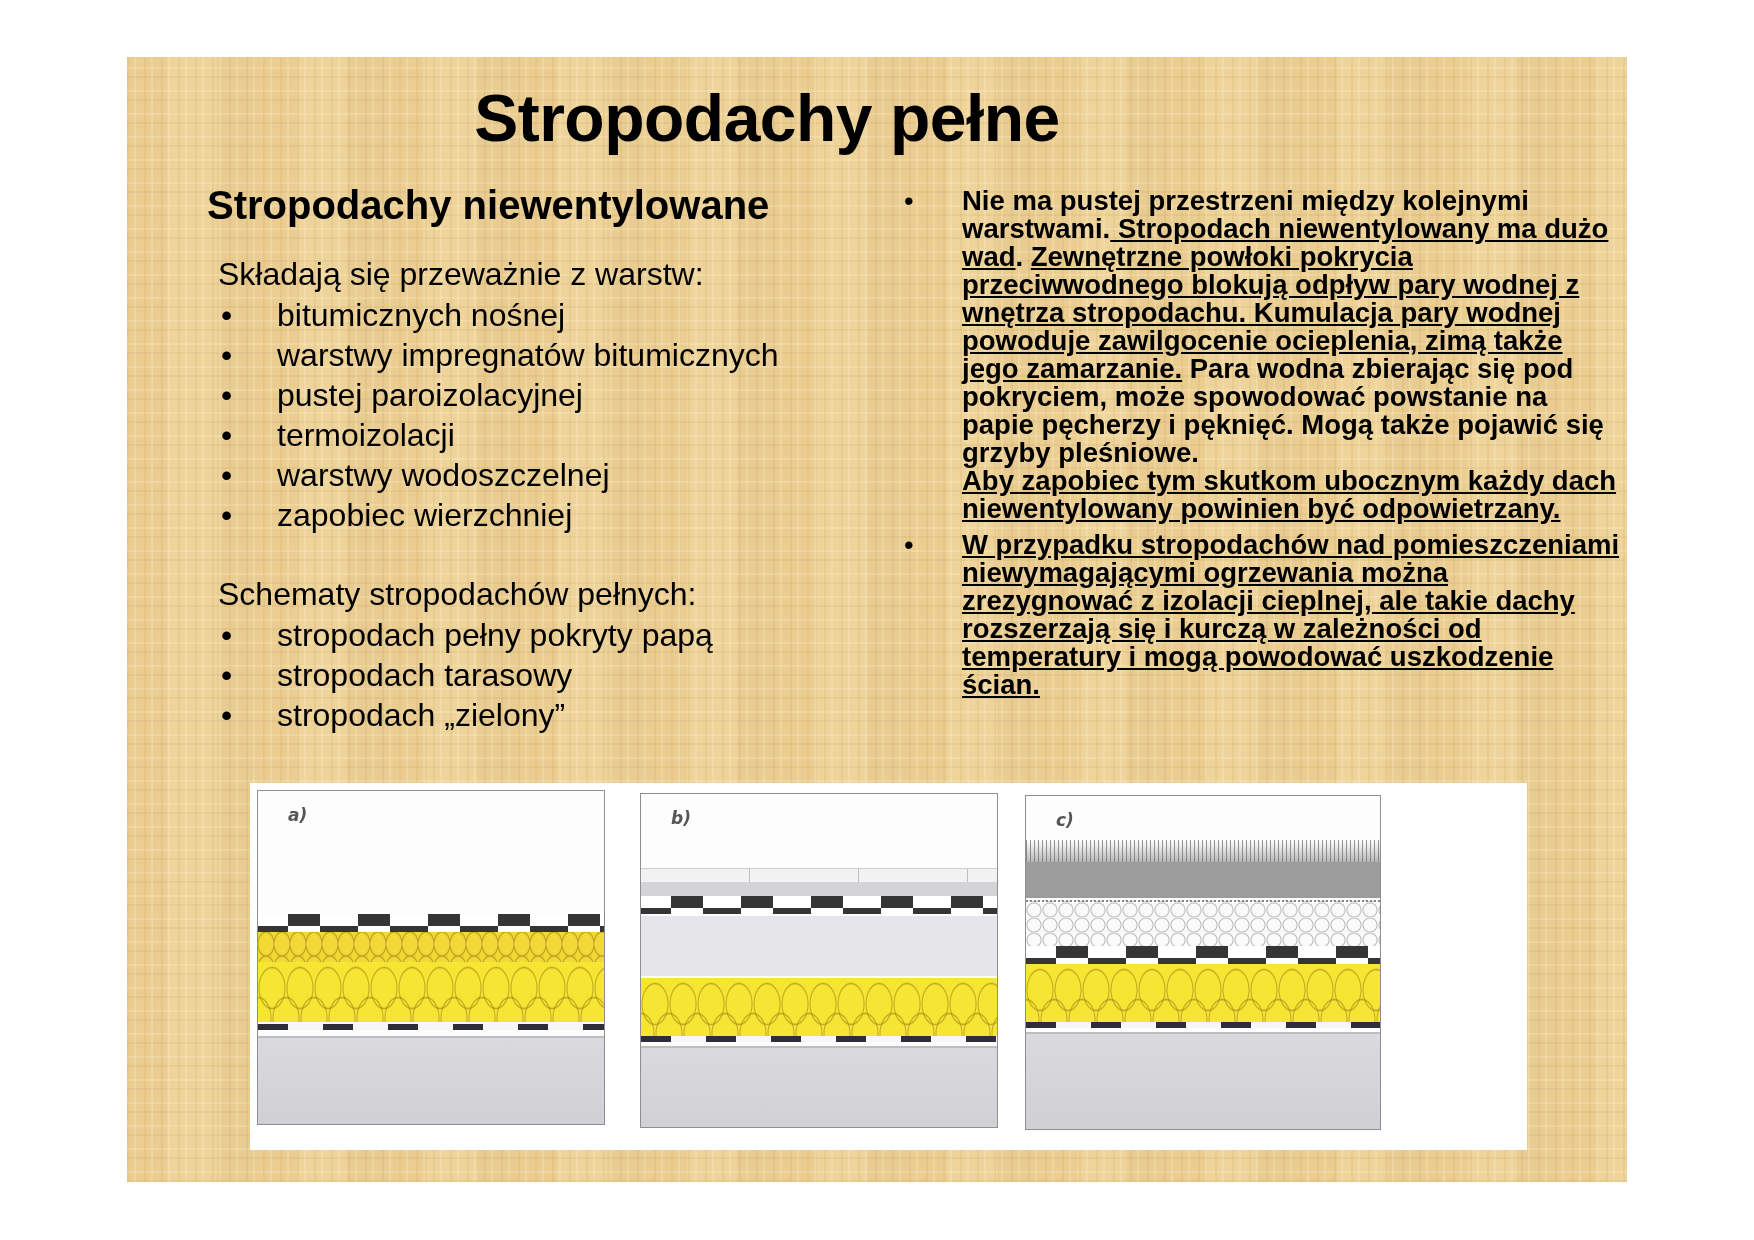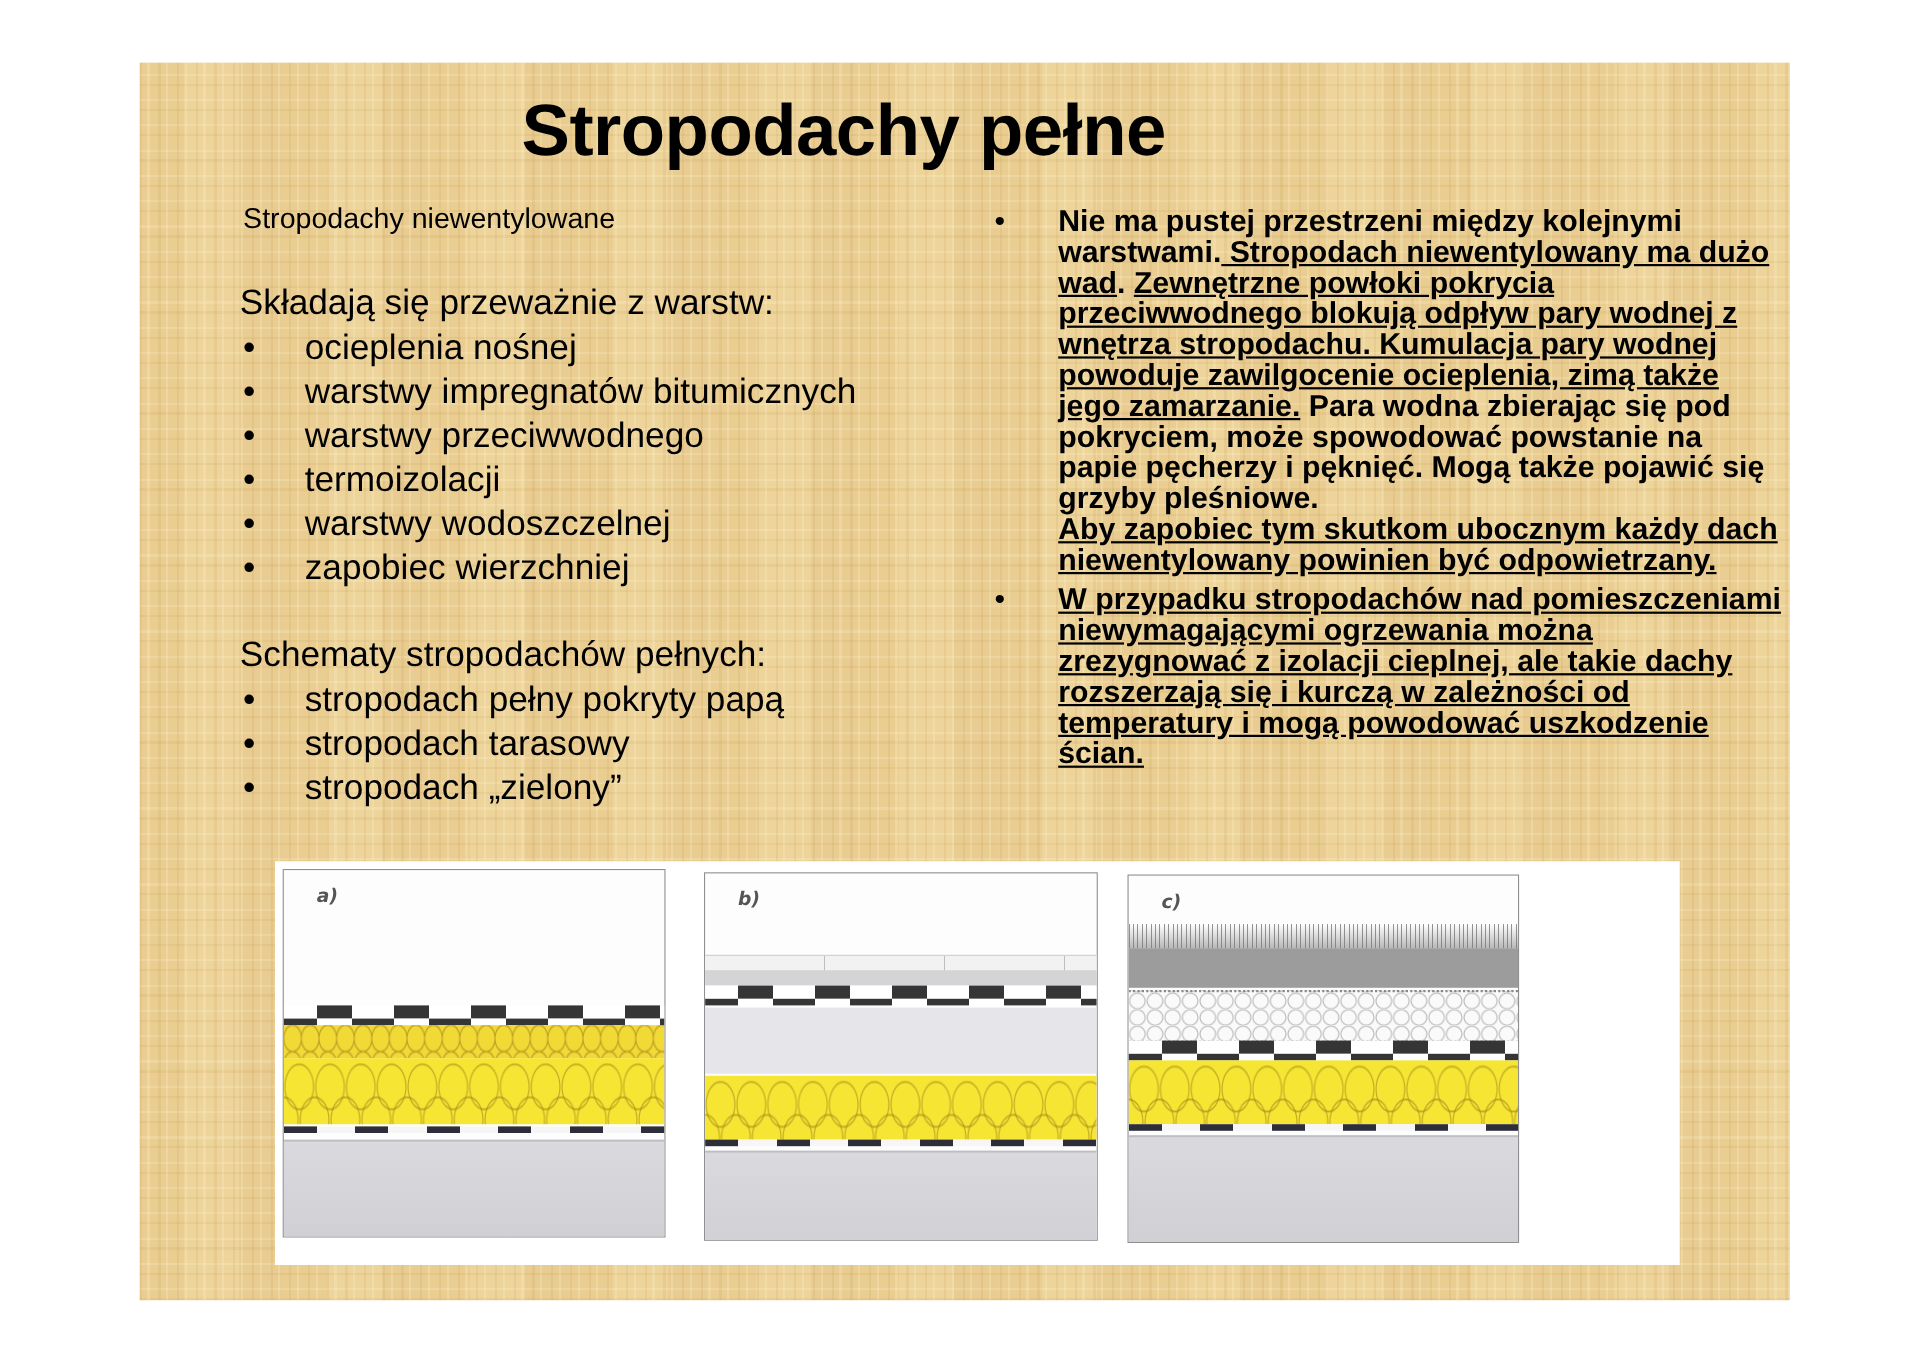--- a/index.html
+++ b/index.html
@@ -13,21 +13,21 @@
     background-image:
       repeating-linear-gradient(90deg, rgba(200,160,90,0.18) 0 2px, transparent 2px 7px, rgba(255,240,200,0.25) 7px 9px, transparent 9px 17px),
       repeating-linear-gradient(0deg, rgba(190,150,80,0.14) 0 2px, transparent 2px 9px, rgba(255,245,210,0.22) 9px 11px, transparent 11px 23px),
       repeating-linear-gradient(90deg, rgba(230,190,120,0.25) 0 40px, rgba(245,220,160,0.2) 40px 90px, rgba(220,180,110,0.2) 90px 130px);
   }
   .title {
     position:absolute; left:0; width:1280px; top:23px; text-align:center;
     font-weight:bold; font-size:66px; color:#000; letter-spacing:-0.5px;
   }
   .left-heading {
-    position:absolute; left:94px; top:126px; font-weight:normal; font-size:26px; color:#000;
+    position:absolute; left:80px; top:126px; font-weight:bold; font-size:40px; color:#000;
   }
   .left-block { position:absolute; left:90px; color:#000; font-size:32px; line-height:40px; }
   .left-block .intro { margin:1px; }
   .bl { display:flex; margin:0; }
   .bl .dot { width:56px; flex:none; padding-left:4px; }
   .right-col {
     position:absolute; left:775px; top:130px; width:720px; font-size:27.5px; line-height:28px; color:#000;
   }
   .rb { display:flex; }
   .rb .dot { width:58px; flex:none; padding-left:2px; }
@@ -91,29 +91,29 @@
 
 <div class="slide">
   <div class="title">Stropodachy pełne</div>
 
   <div class="left-heading">Stropodachy niewentylowane</div>
 
   <div class="left-block" style="top:196px;">
     <p class="intro">Składają się przeważnie z warstw:</p>
     <div class="bl">
         <span class="dot">•</span>
-        <span>ocieplenia nośnej</span>
+        <span>bitumicznych nośnej</span>
       </div>
     <div class="bl">
         <span class="dot">•</span>
         <span>warstwy impregnatów bitumicznych</span>
       </div>
     <div class="bl">
         <span class="dot">•</span>
-        <span>warstwy przeciwwodnego</span>
+        <span>pustej paroizolacyjnej</span>
       </div>
     <div class="bl">
         <span class="dot">•</span>
         <span>termoizolacji</span>
       </div>
     <div class="bl">
         <span class="dot">•</span>
         <span>warstwy wodoszczelnej</span>
       </div>
     <div class="bl">

